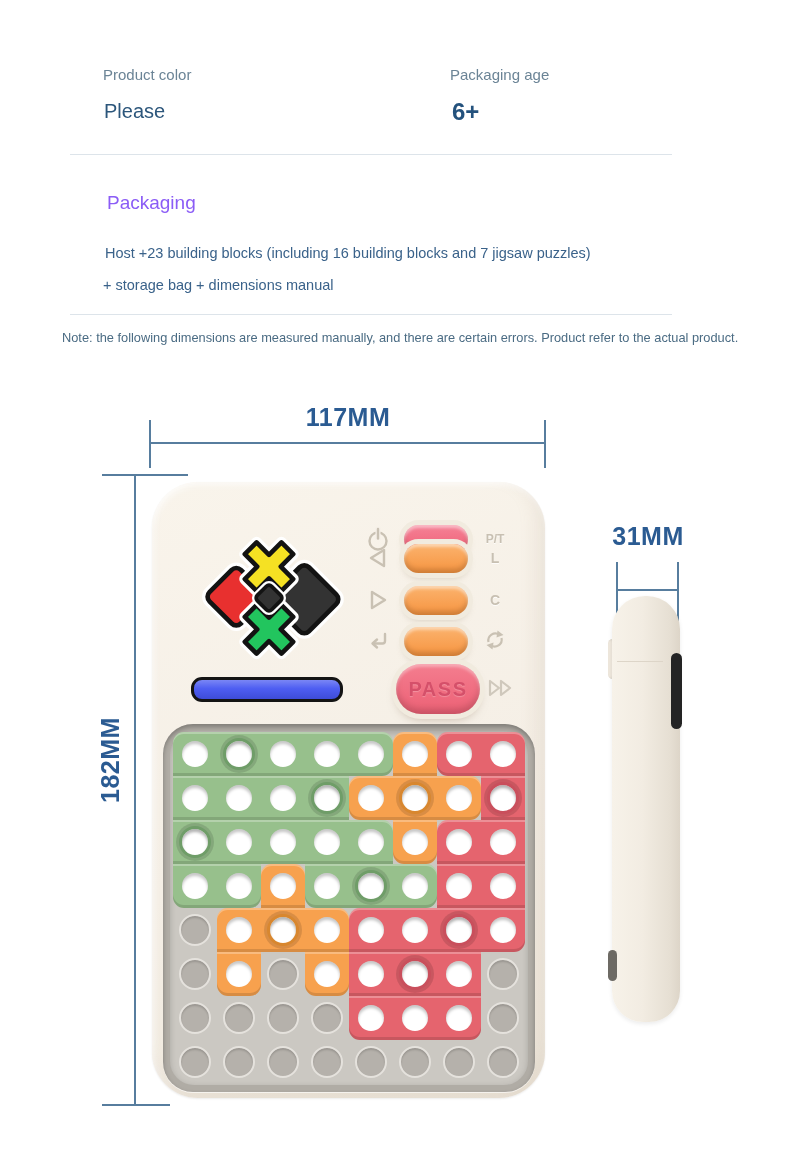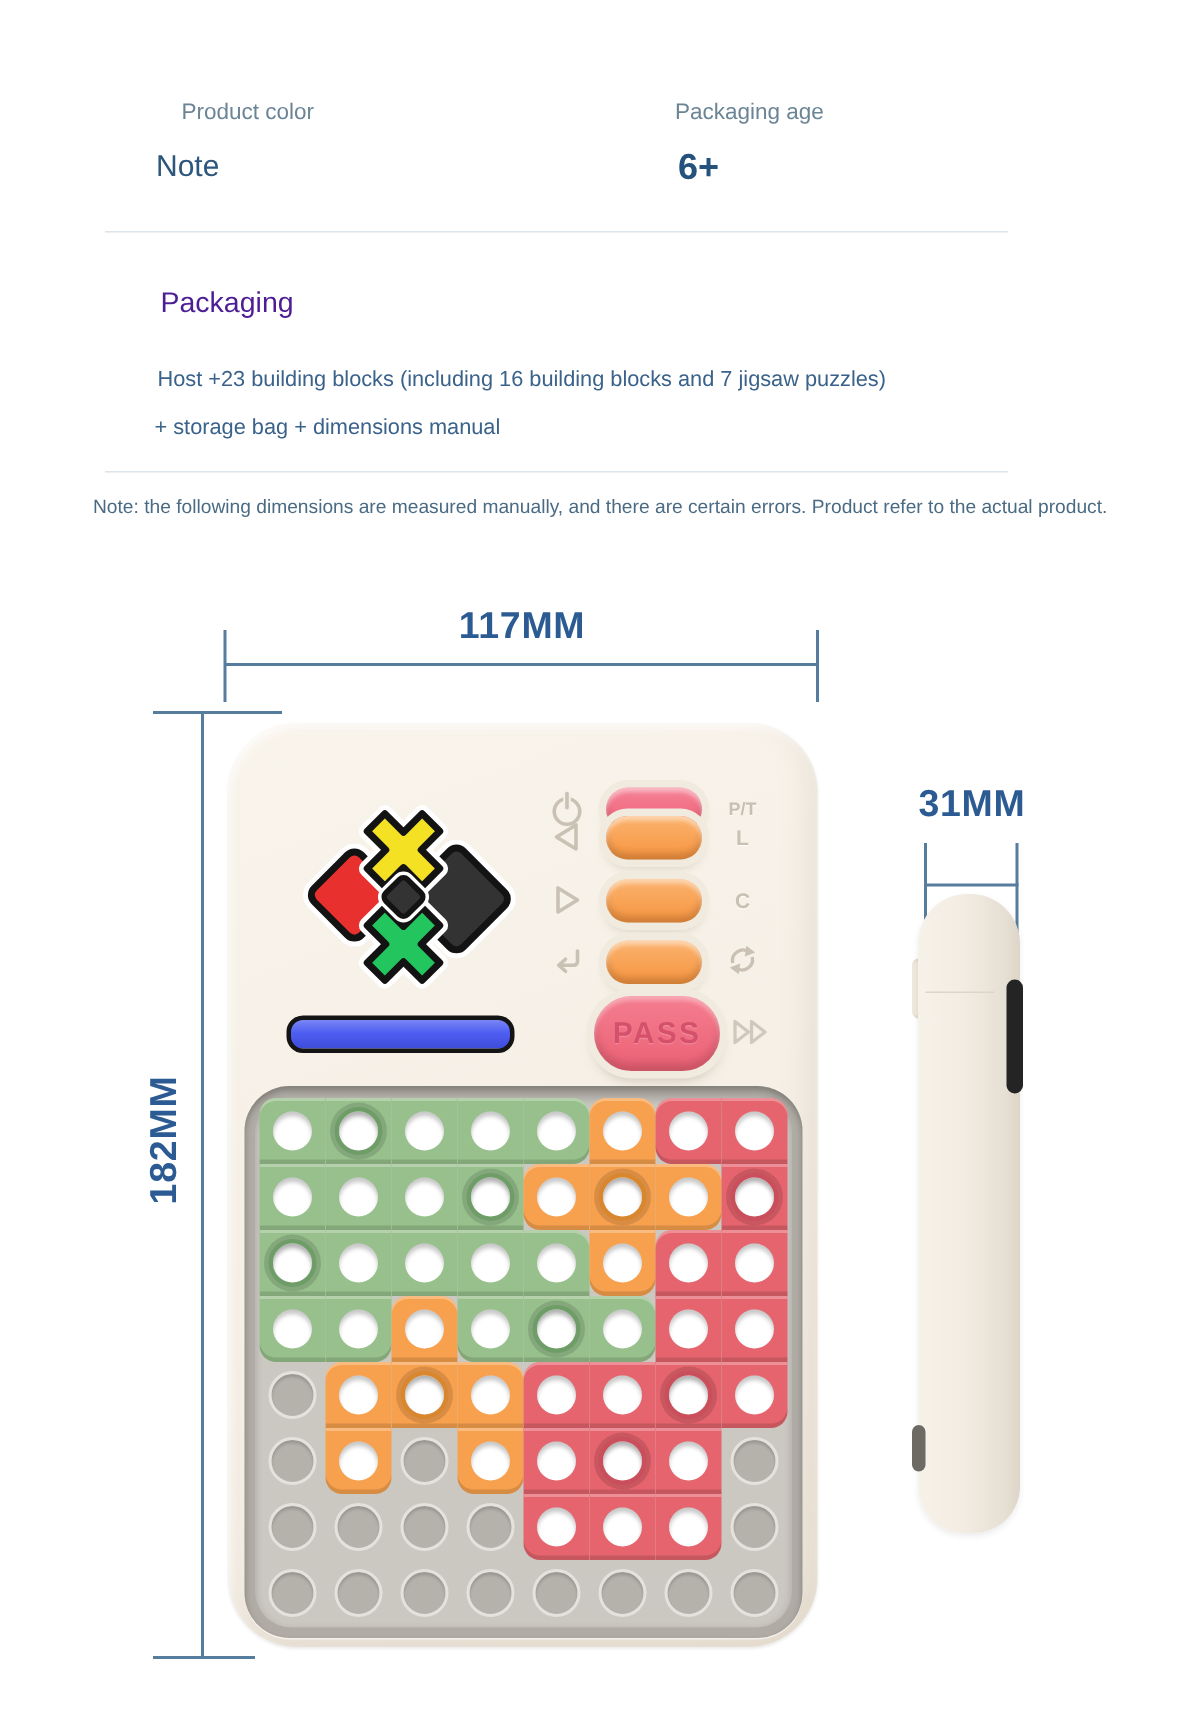--- a/index.html
+++ b/index.html
@@ -4,21 +4,21 @@
 <style>
   html,body{margin:0;padding:0;background:#fff;}
   body{width:790px;height:1154px;position:relative;overflow:hidden;
        font-family:"Liberation Sans","DejaVu Sans",sans-serif;}
   .abs{position:absolute;}
 
   
   .spec-label{font-size:15px;color:#6b8496;}
   .spec-value{font-size:20px;color:#2c567b;font-weight:500;}
   .spec-value-big{font-size:24px;color:#24527d;font-weight:700;}
-  .section-title{font-size:19px;color:#4c1d95;}
+  .section-title{font-size:19px;color:#8b5cf6;}
   .body-line{font-size:14.5px;color:#3a628a;}
   .note-line{font-size:12.8px;color:#4a6b83;}
   .divider{height:1px;background:#dde4ea;}
 
   
   .dim-text{font-size:25px;font-weight:700;color:#2b5b92;letter-spacing:.5px;}
   .dim-line{background:#577d9e;}
 
   
   .device-front{left:152px;top:482px;width:393px;height:616px;border-radius:46px;
@@ -71,22 +71,22 @@
   .side-seam{left:617px;top:661px;width:46px;height:1px;background:#ddd5c8;}
   .side-crescent{left:671px;top:653px;width:11px;height:76px;border-radius:8px;background:#242424;}
   .side-bump-top{left:608px;top:639px;width:9px;height:40px;border-radius:5px;
     background:#efe8dd;box-shadow:inset -2px 0 3px rgba(0,0,0,.15);}
   .side-bump-bottom{left:608px;top:950px;width:9px;height:31px;border-radius:5px;
     background:#6d6a64;}
 </style>
 </head>
 <body>
 
-<div class="abs spec-label" style="left:121px;top:66px">Product color</div>
-<div class="abs spec-value" style="left:104px;top:100px">Note</div>
+<div class="abs spec-label" style="left:103px;top:66px">Product color</div>
+<div class="abs spec-value" style="left:104px;top:100px">Please</div>
 <div class="abs spec-label" style="left:450px;top:66px">Packaging age</div>
 <div class="abs spec-value-big" style="left:452px;top:98px">6+</div>
 <div class="abs divider" style="left:70px;top:154px;width:602px"></div>
 
 <div class="abs section-title" style="left:107px;top:192px">Packaging</div>
 <div class="abs body-line" style="left:105px;top:245px">Host +23 building blocks (including 16 building blocks and 7 jigsaw puzzles)</div>
 <div class="abs body-line" style="left:103px;top:277px">+ storage bag + dimensions manual</div>
 <div class="abs divider" style="left:70px;top:314px;width:602px"></div>
 <div class="abs note-line" style="left:62px;top:330px">Note: the following dimensions are measured manually, and there are certain errors. Product refer to the actual product.</div>
 

